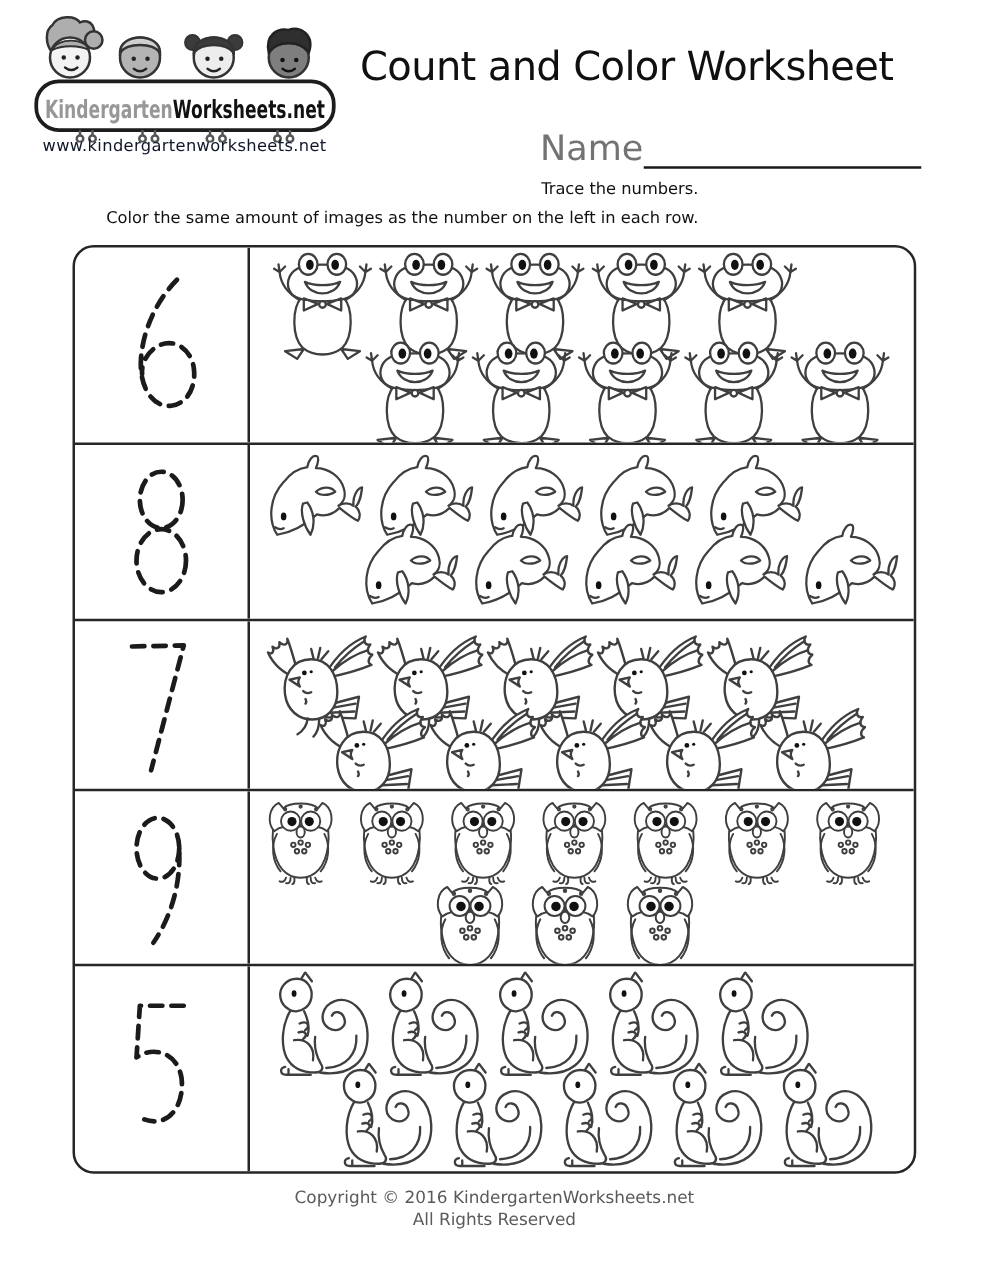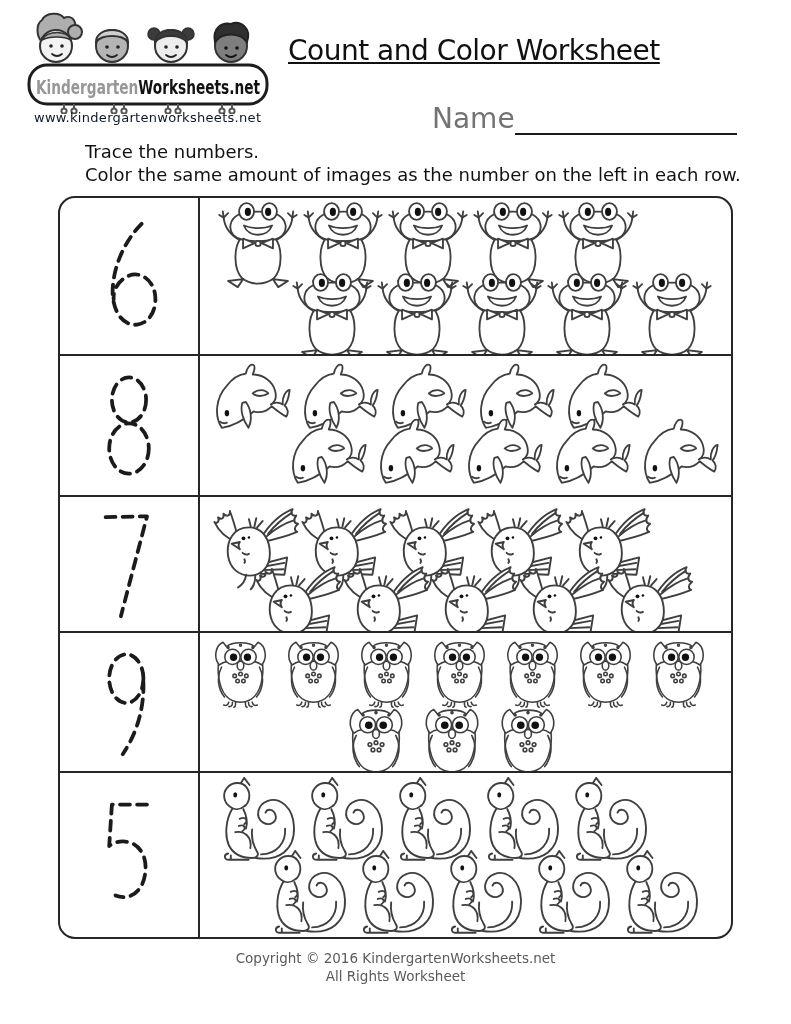--- a/index.html
+++ b/index.html
@@ -5,24 +5,24 @@
   * { margin:0; padding:0; box-sizing:border-box; }
   html,body { background:#fff; }
   .page {
     position:relative; width:791px; height:1024px; margin:0 auto;
     background:#ffffff; font-family:"DejaVu Sans", sans-serif; color:#161616;
     overflow:hidden;
   }
   
   .logo { position:absolute; left:26px; top:10px; width:244px; height:104px; }
   .site-url { position:absolute; left:34px; top:110px; font-size:13px; letter-spacing:.3px; color:#0f172a; }
-  .title { position:absolute; left:288px; top:34px; font-size:28px; font-weight:500; color:#101010; letter-spacing:-.5px;text-decoration:underline; }
+  .title { position:absolute; left:288px; top:34px; font-size:32px; font-weight:500; color:#101010; letter-spacing:-.5px; }
   .name-row { position:absolute; left:432px; top:101px; font-size:28px; color:#737373; display:flex; align-items:center; }
   .name-line { display:inline-block; width:222px; border-bottom:2.5px solid #1a1a1a; height:34px; }
-  .instructions { position:absolute; left:85px; top:140px; font-size:18px; line-height:23px; color:#121212; }
+  .instructions { position:absolute; left:85px; top:140px; font-size:13px; line-height:23px; color:#121212;text-align:right; }
   
   .wtable {
     position:absolute; left:58px; top:196px; width:675px; height:743px;
     border:2.5px solid #262626; border-radius:17px; overflow:hidden;
     display:flex; flex-direction:column; background:#fff;
   }
   .w-row { display:flex; border-bottom:2px solid #262626; overflow:hidden; }
   .w-row:last-child { border-bottom:none; flex:1; }
   .num-cell { width:140px; min-width:140px; border-right:2px solid #262626;
     display:flex; align-items:center; justify-content:center; }
@@ -458,15 +458,15 @@
             <svg viewBox="0 0 100 100" class="animal">
               <use href="#sym-squirrel" xlink:href="#sym-squirrel"></use>
             </svg>
           </div>
       </div>
     </div>
   </div>
 
   <div class="footer">
     <div>Copyright © 2016 KindergartenWorksheets.net</div>
-    <div>All Rights Worksheet</div>
+    <div>All Rights Reserved</div>
   </div>
 </div>
 
 </body></html>

